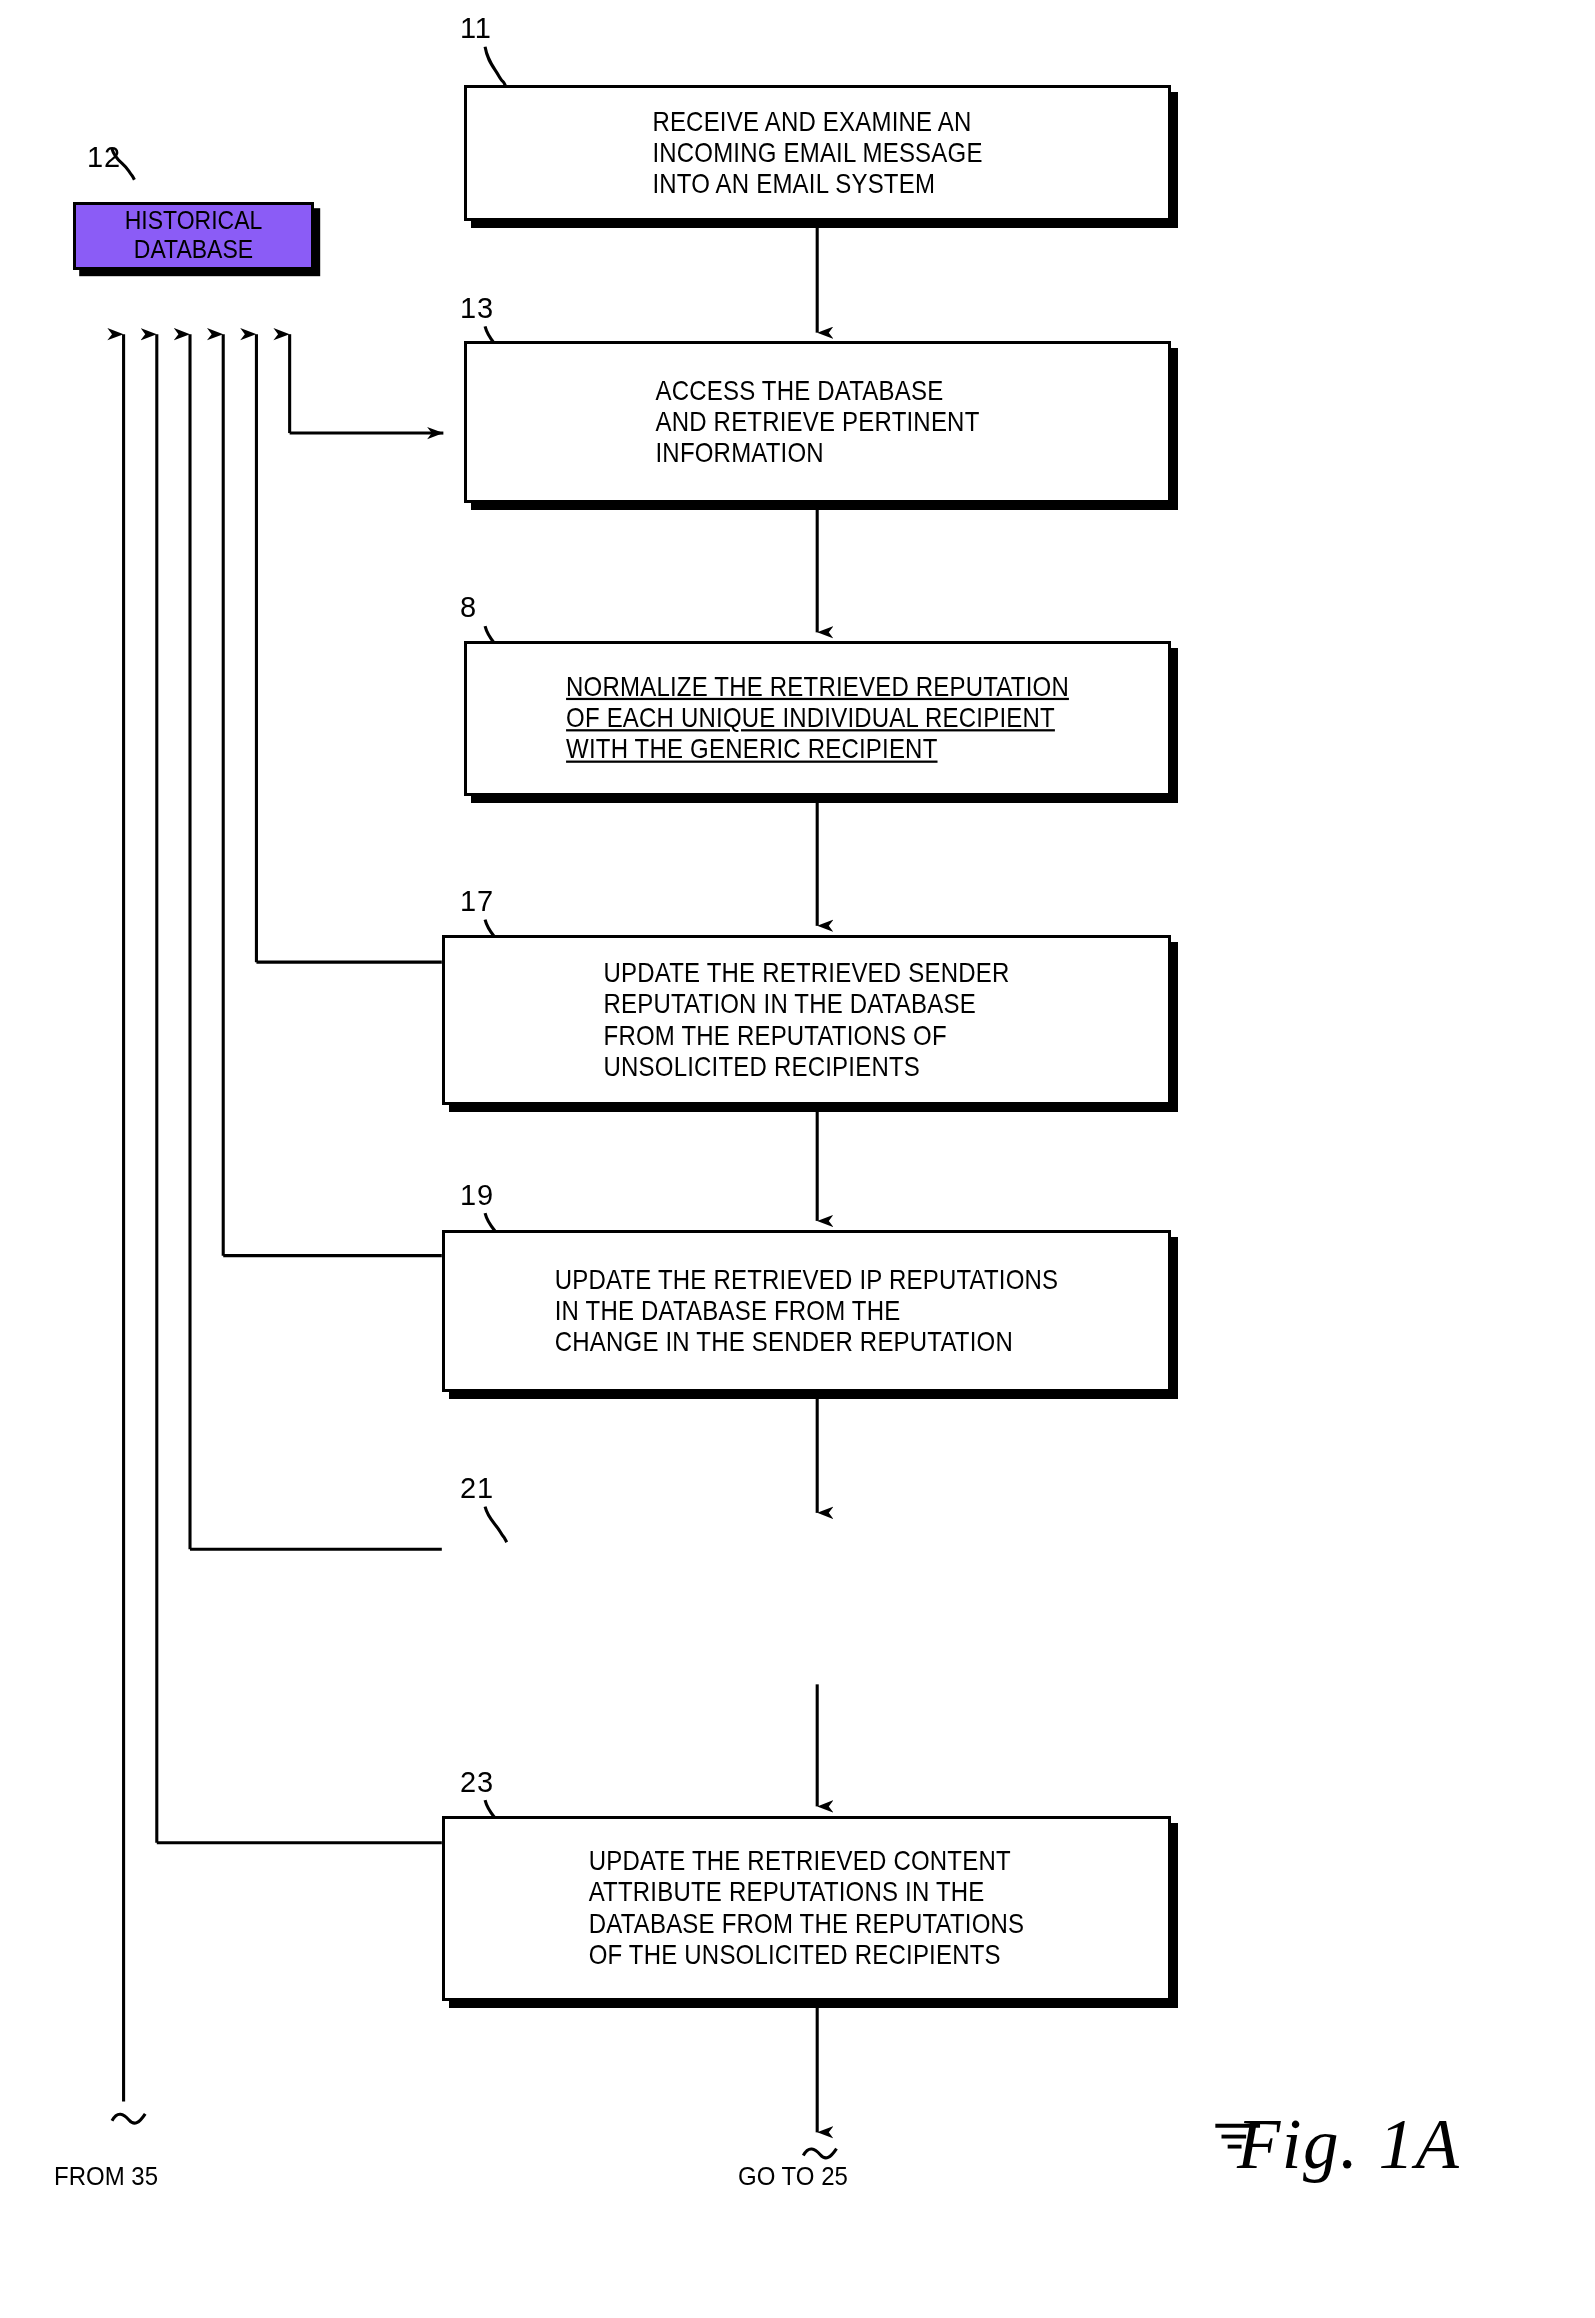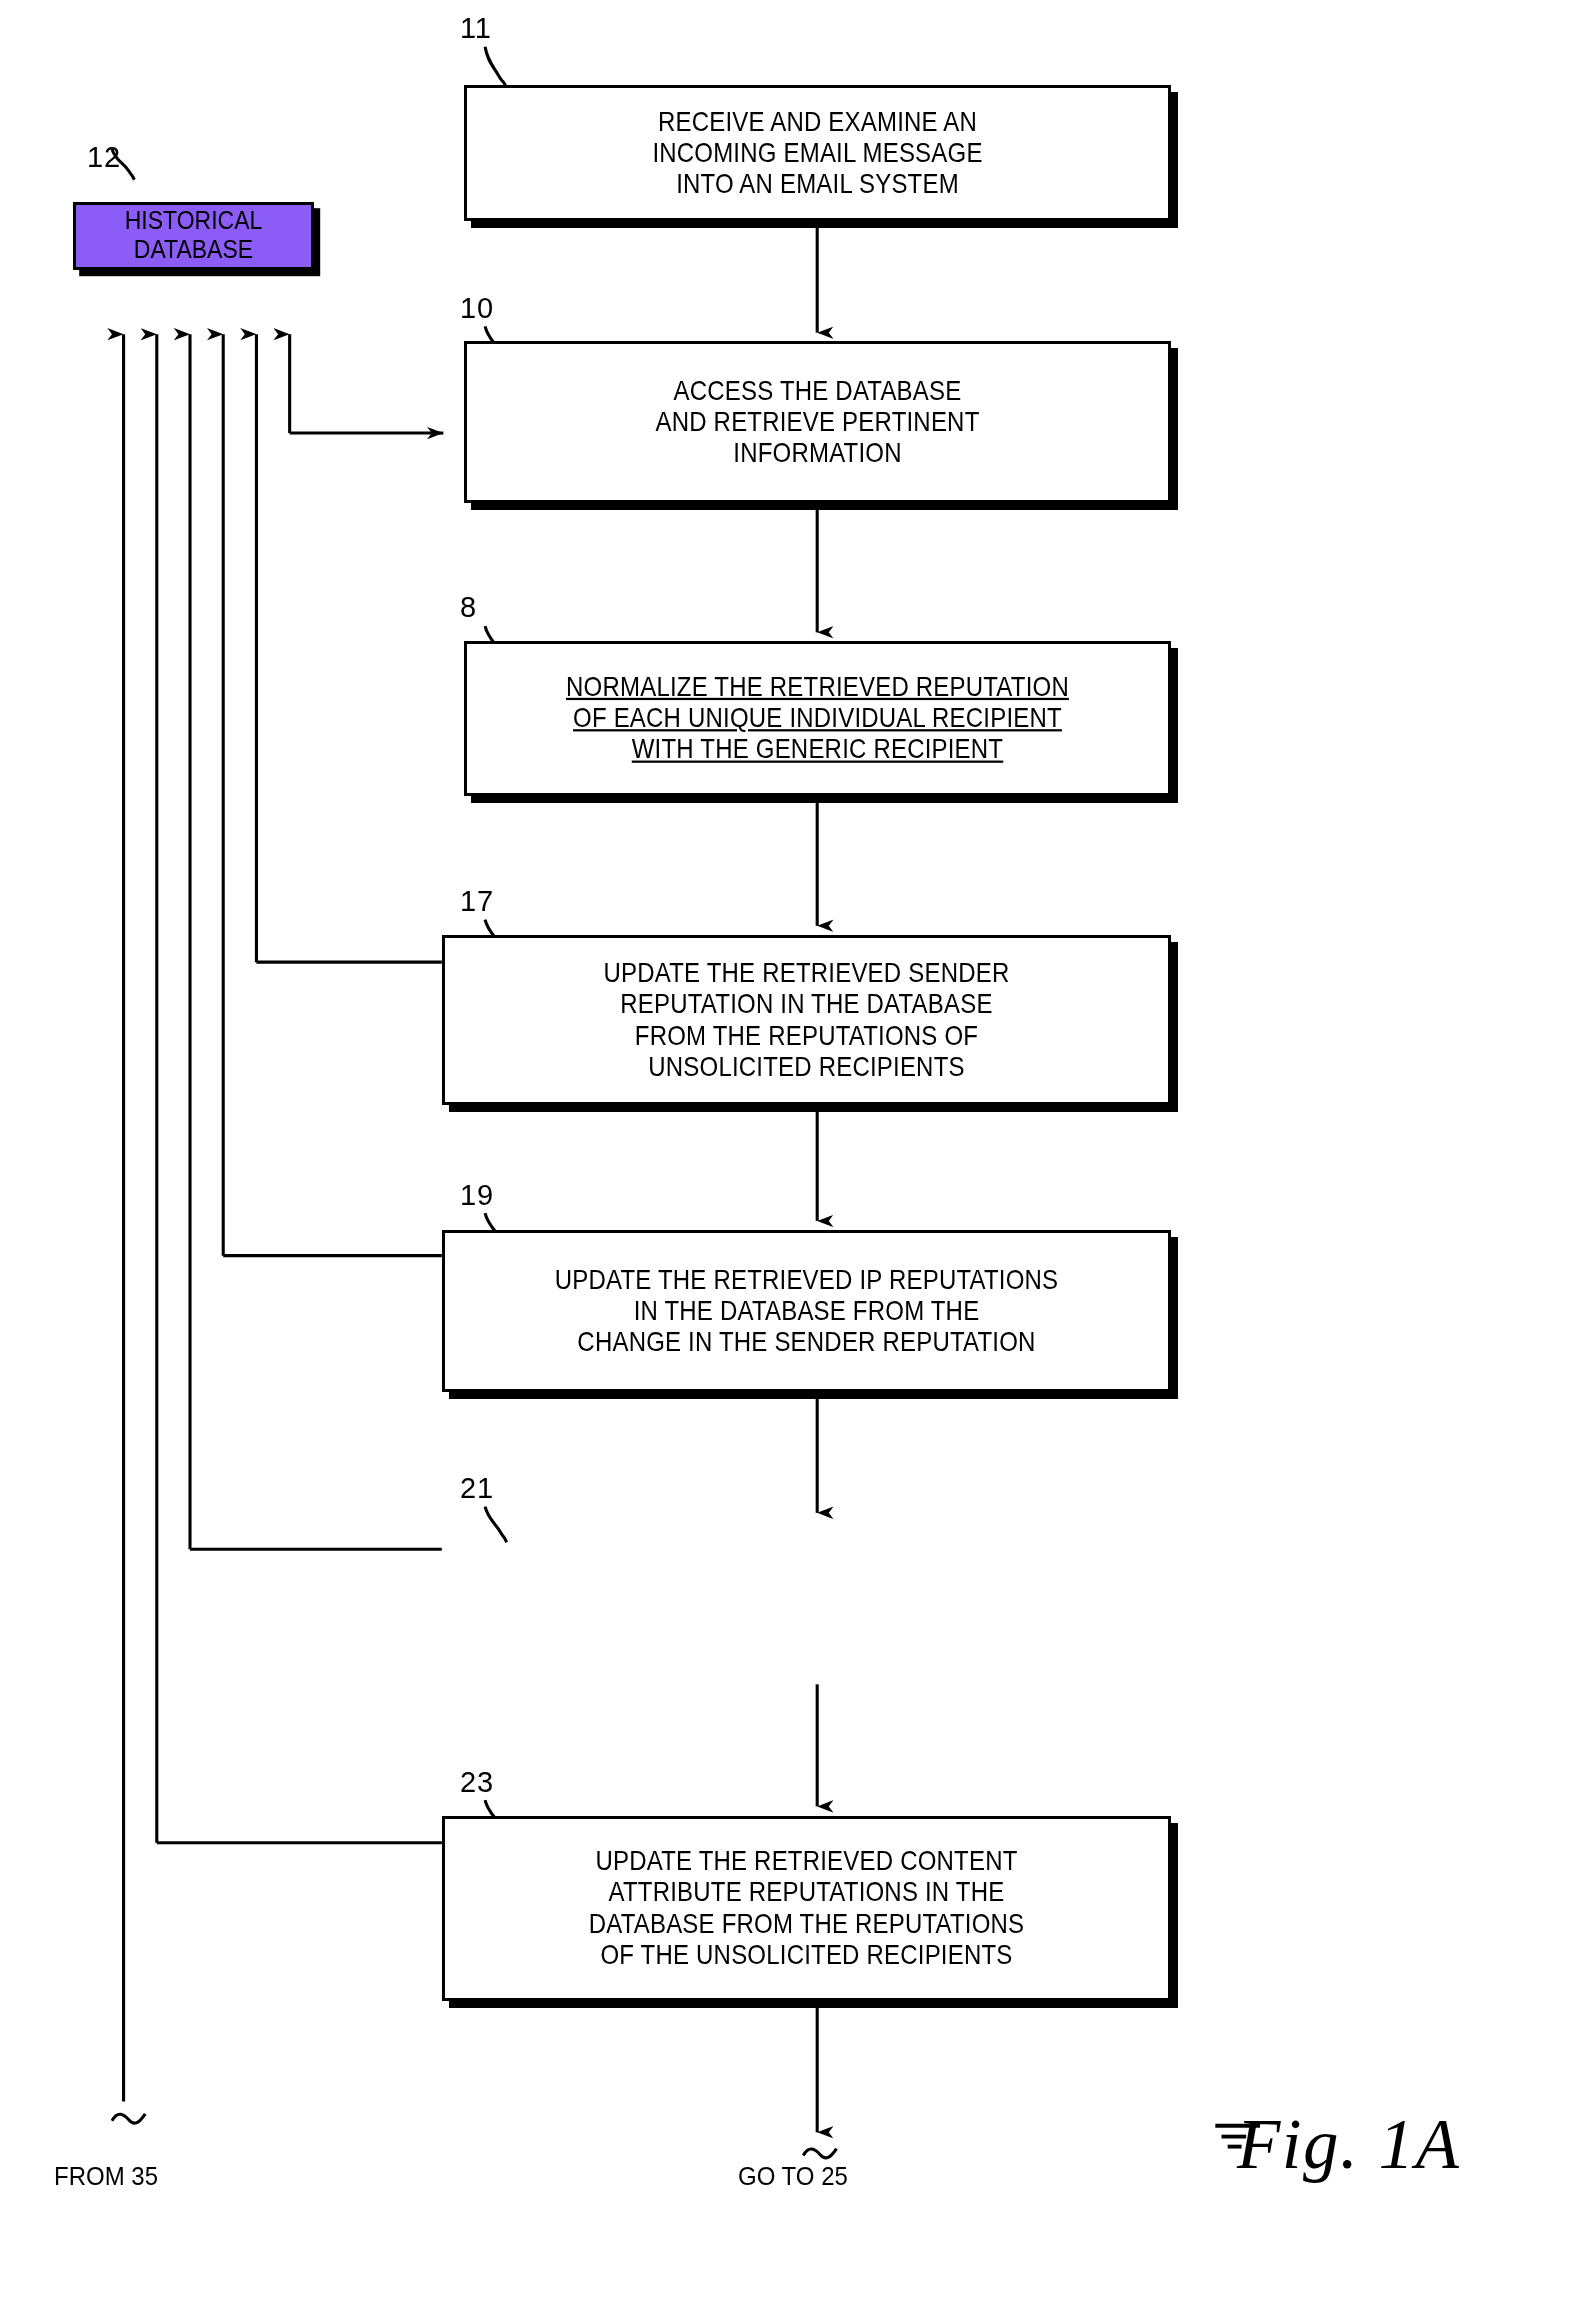--- a/index.html
+++ b/index.html
@@ -21,21 +21,20 @@
   
   .box {
     position: absolute;
     box-sizing: border-box;
     border: 3.1px solid #000;
     background: #fff;
     box-shadow: 7px 7px 0 0 #000;
     display: flex;
     align-items: center;
     justify-content: center;
-    text-align: center;
   }
   .box .txt {
     font-size: 24px;
     line-height: 1.17;
     letter-spacing: 0.2px;
     font-weight: 400;
     white-space: pre-line;
     font-family: "Liberation Sans", sans-serif;
     transform: scaleY(1.12);
   }
@@ -167,21 +166,21 @@
 INCOMING EMAIL MESSAGE
 INTO AN EMAIL SYSTEM</span>
   </div>
   <div class="ref" style="left:460px; top:14px;">11</div>
 
   <div class="box" style="left:464px; top:341px; width:707px; height:162px;">
     <span class="txt">ACCESS THE DATABASE
 AND RETRIEVE PERTINENT
 INFORMATION</span>
   </div>
-  <div class="ref" style="left:460px; top:294px;">10</div>
+  <div class="ref" style="left:460px; top:294px;">13</div>
 
   <div class="box" style="left:464px; top:641px; width:707px; height:155px;text-decoration:underline;">
     <span class="txt">NORMALIZE THE RETRIEVED REPUTATION
 OF EACH UNIQUE INDIVIDUAL RECIPIENT
 WITH THE GENERIC RECIPIENT</span>
   </div>
   <div class="ref" style="left:460px; top:593px;">8</div>
 
   <div class="box" style="left:442px; top:935px; width:729px; height:170px;">
     <span class="txt">UPDATE THE RETRIEVED SENDER

